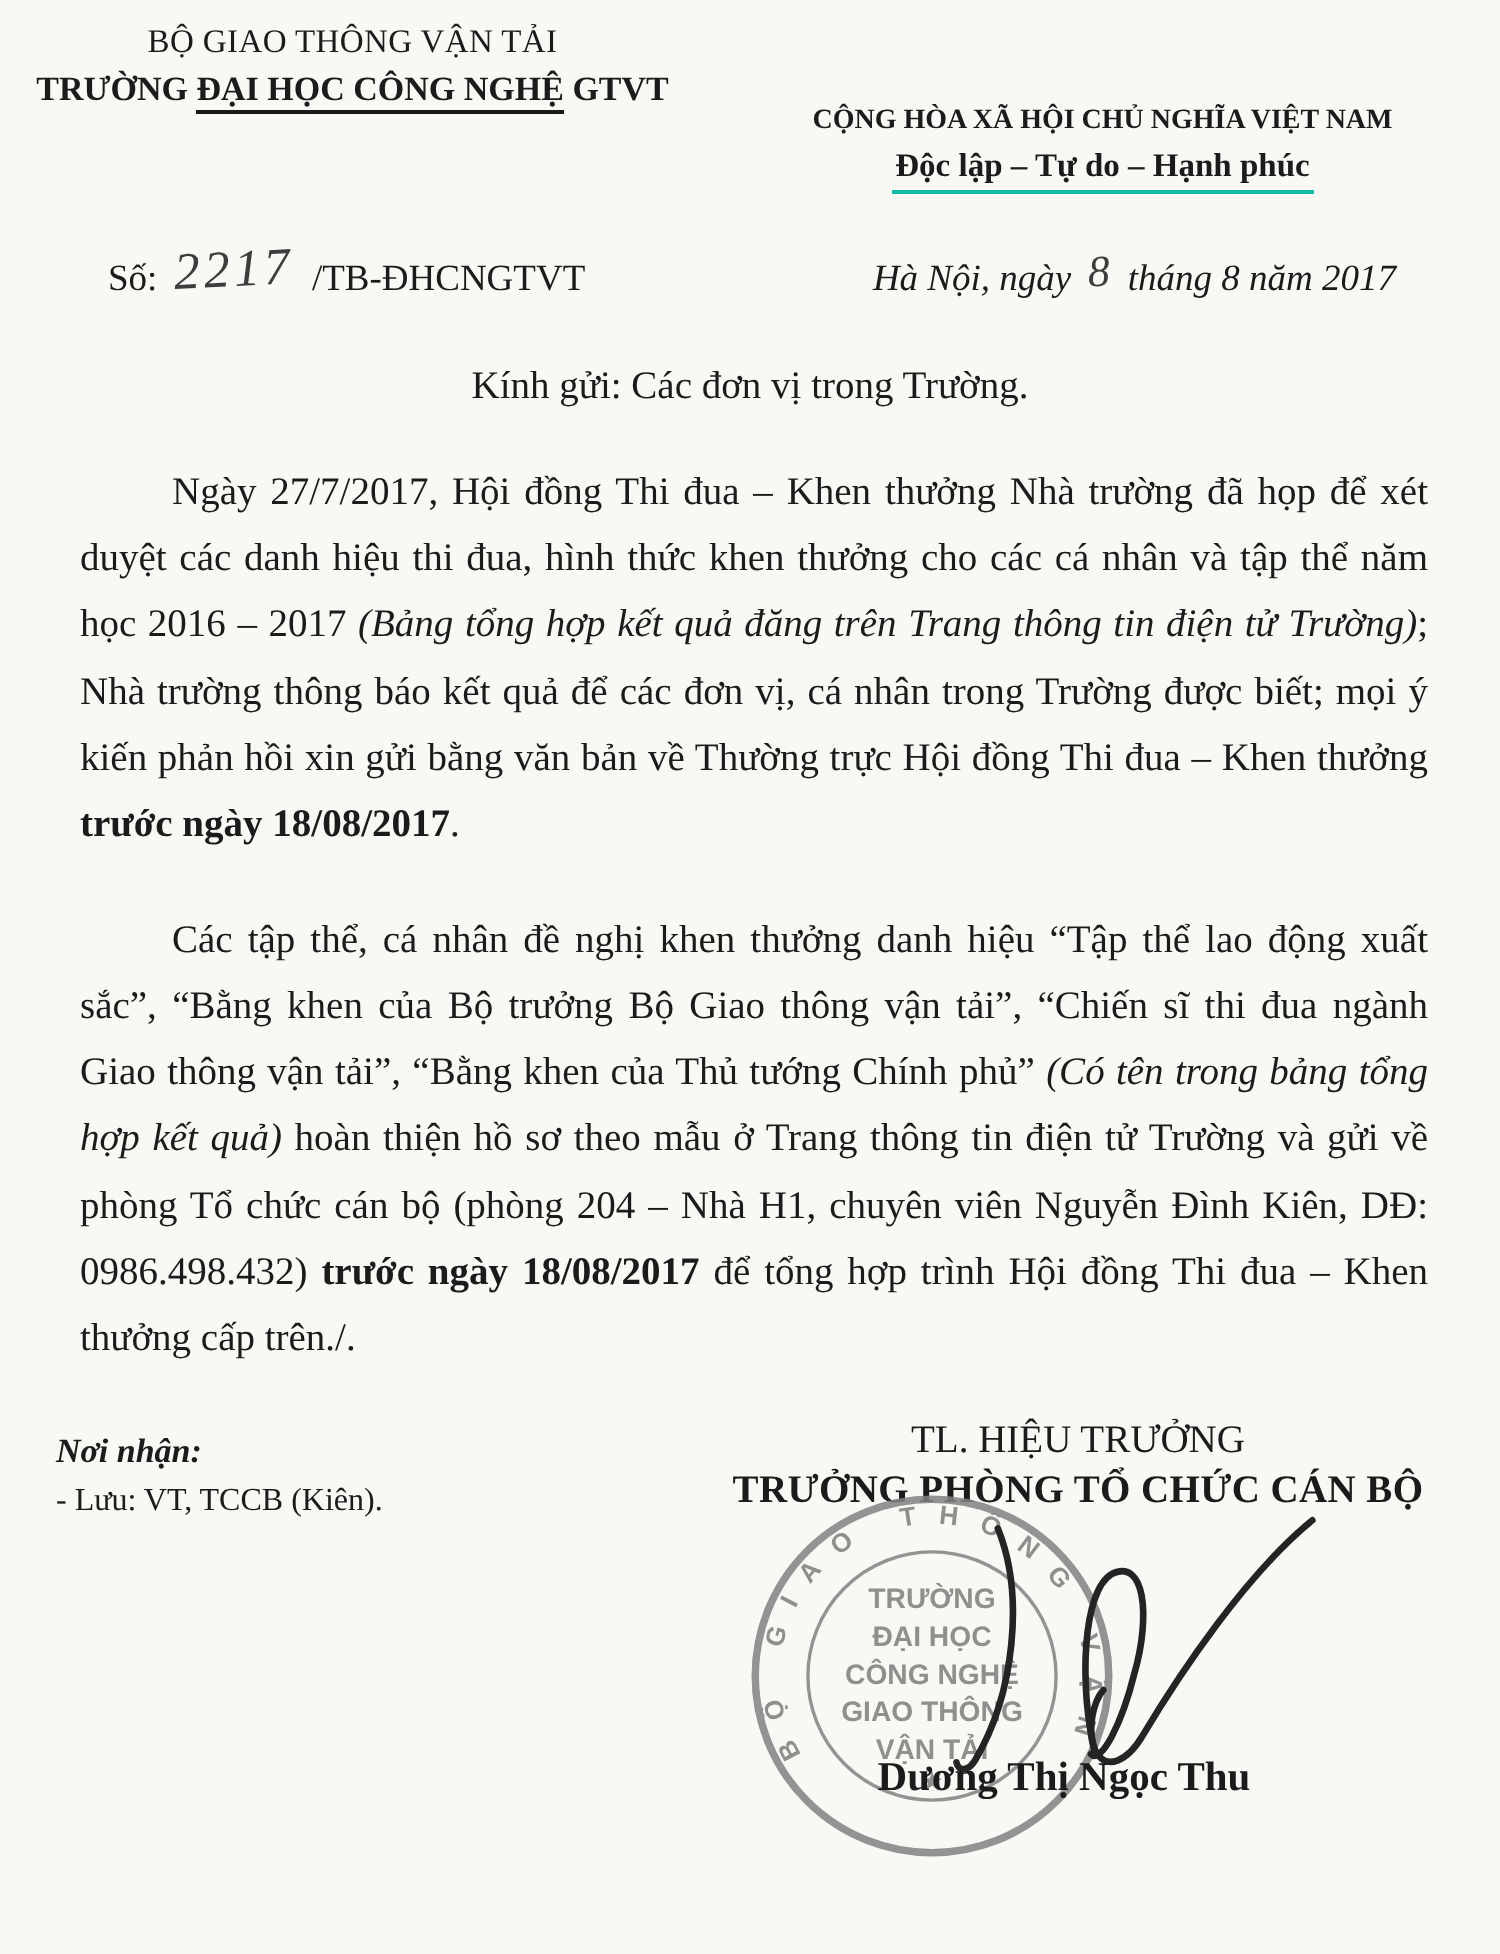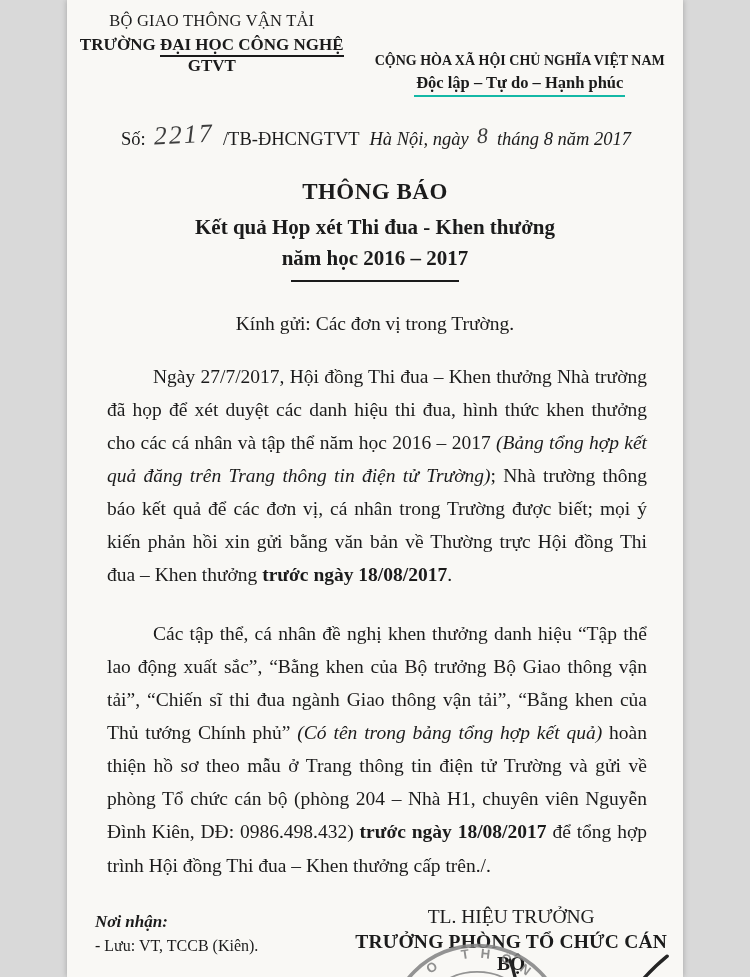--- a/index.html
+++ b/index.html
@@ -1,18 +1,18 @@
 <!DOCTYPE html>
 <html><head>
 <meta charset="utf-8">
 <style>
   html,body { margin:0; padding:0; background:#d9d9d9; }
   .page {
     position:relative;
-    width:616px; height:977px;
+    width:750px; height:977px;
     margin:0 auto;
     background:#f9f8f5;
     font-family:"Liberation Serif", serif;
     color:#1b1b1b;
     overflow:hidden;
     box-shadow:0 0 6px rgba(0,0,0,.25);
   }
   
   .header { display:flex; padding-top:11px; }
   .h-left { width:47%; text-align:center; line-height:1.25; }
@@ -67,26 +67,20 @@
       <div class="l1">CỘNG HÒA XÃ HỘI CHỦ NGHĨA VIỆT NAM</div>
       <div><span class="l2">Độc lập – Tự do – Hạnh phúc</span></div>
     </div>
   </div>
 
   <div class="meta">
     <div class="doc-no"><span>Số:</span> <span class="hand">2217</span> <span>/TB-ĐHCNGTVT</span></div>
     <div class="date-line"><span>Hà Nội, ngày</span> <span class="hand small">8</span> <span>tháng 8 năm 2017</span></div>
   </div>
 
-  <div class="title">
-    <div class="t1">THÔNG BÁO</div>
-    <div class="t2">Kết quả Họp xét Thi đua - Khen thưởng</div>
-    <div class="t3">năm học 2016 – 2017</div>
-    <div class="t-rule"></div>
-  </div>
 
   <div class="salutation">Kính gửi: Các đơn vị trong Trường.</div>
 
   <div class="bodytext">
     <p><span>Ngày 27/7/2017, Hội đồng Thi đua – Khen thưởng Nhà trường đã họp để xét duyệt các danh hiệu thi đua, hình thức khen thưởng cho các cá nhân và tập thể năm học 2016 – 2017 </span><i>(Bảng tổng hợp kết quả đăng trên Trang thông tin điện tử Trường)</i><span>; Nhà trường thông báo kết quả để các đơn vị, cá nhân trong Trường được biết; mọi ý kiến phản hồi xin gửi bằng văn bản về Thường trực Hội đồng Thi đua – Khen thưởng </span><b>trước ngày 18/08/2017</b><span>.</span></p>
     <p><span>Các tập thể, cá nhân đề nghị khen thưởng danh hiệu “Tập thể lao động xuất sắc”, “Bằng khen của Bộ trưởng Bộ Giao thông vận tải”, “Chiến sĩ thi đua ngành Giao thông vận tải”, “Bằng khen của Thủ tướng Chính phủ” </span><i>(Có tên trong bảng tổng hợp kết quả)</i><span> hoàn thiện hồ sơ theo mẫu ở Trang thông tin điện tử Trường và gửi về phòng Tổ chức cán bộ (phòng 204 – Nhà H1, chuyên viên Nguyễn Đình Kiên, DĐ: 0986.498.432) </span><b>trước ngày 18/08/2017</b><span> để tổng hợp trình Hội đồng Thi đua – Khen thưởng cấp trên./.</span></p>
   </div>
 
   <div class="footer">
     <div class="recipients">

